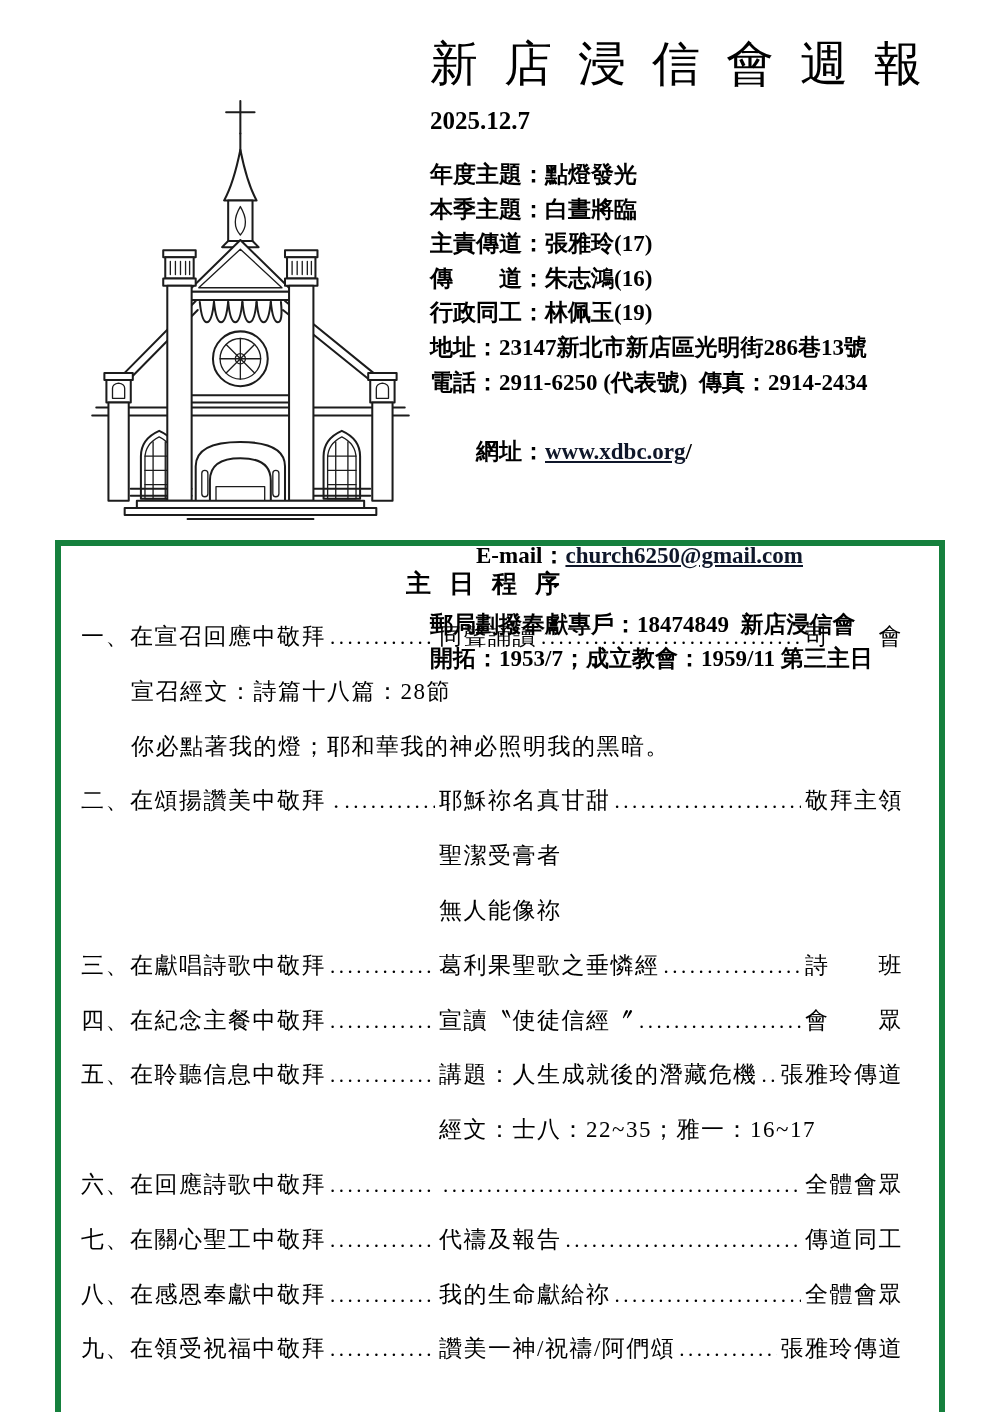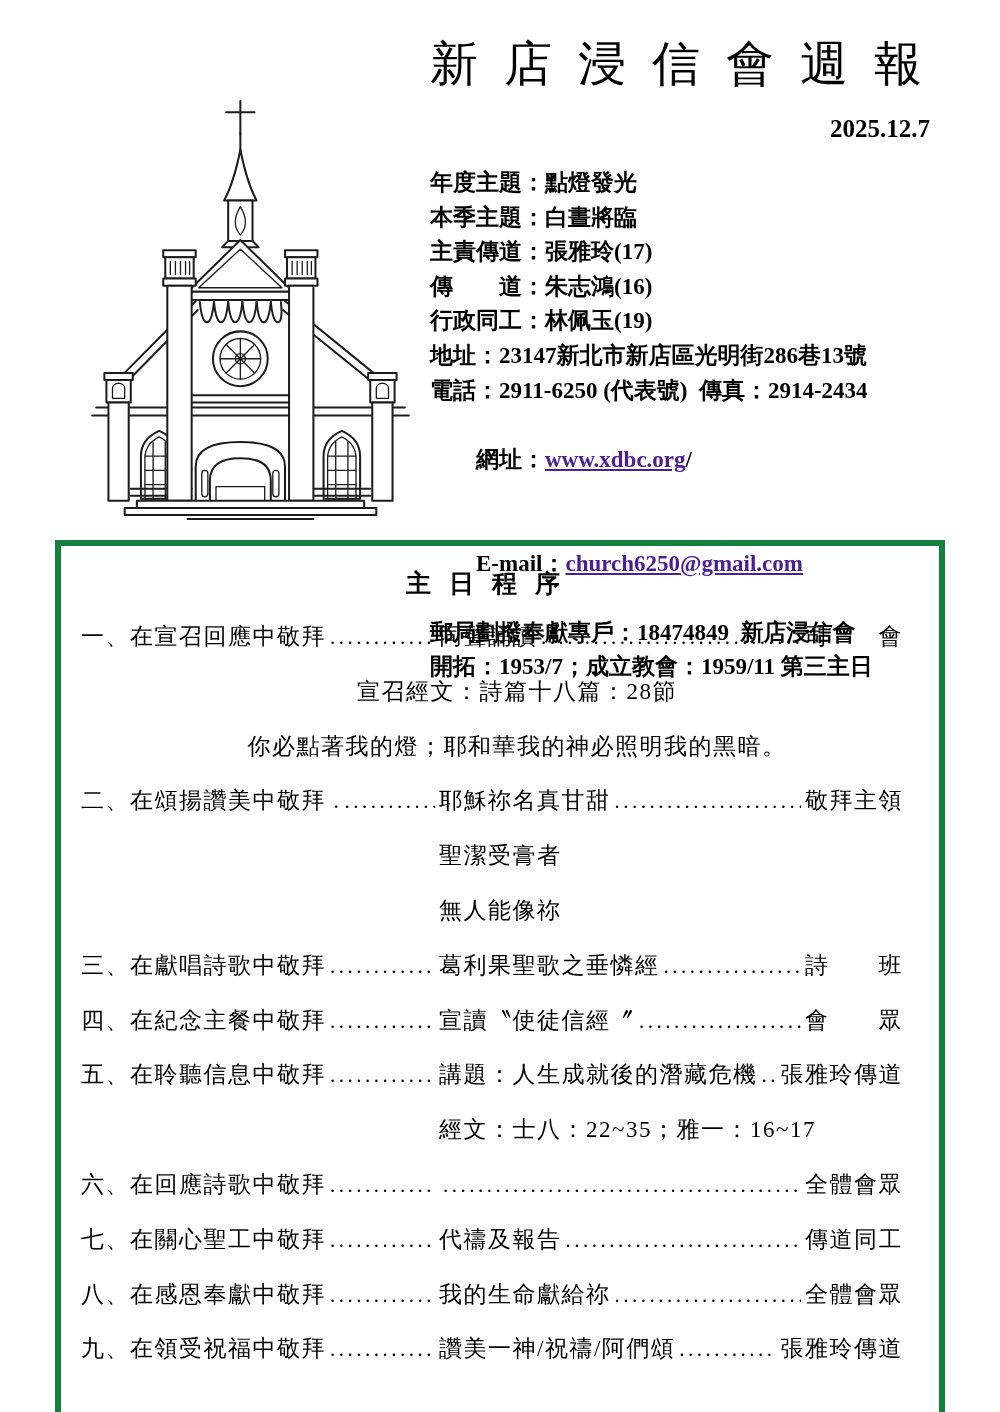--- a/index.html
+++ b/index.html
@@ -17,26 +17,26 @@
   #church .fw { fill:#ffffff; }
   #church .thin { stroke-width:1.3; }
 
   
   #masthead { position:absolute; left:430px; top:28px; width:514px; }
   .page-title {
     margin:0; font-size:48px; font-weight:normal; line-height:72px;
     letter-spacing:26px; white-space:nowrap;
   }
   .issue-date {
-    text-align:right; padding-right:14px; font-size:25px; font-weight:bold;
-    line-height:30px; margin-top:14px; font-family:"Liberation Serif",serif;
+    text-align:left; padding-right:14px; font-size:25px; font-weight:bold;
+    line-height:30px; margin-top:6px; font-family:"Liberation Serif",serif;
   }
   .info-list { margin-top:22px; font-size:23px; font-weight:bold; line-height:34.6px; }
   .info-line { white-space:pre; }
-  .info-line a { color:#4c1d95; text-decoration:underline; }
+  .info-line a { color:#0f172a; text-decoration:underline; }
 
   
   #program-box {
     position:absolute; left:55px; top:540px; width:890px; height:992px;
     border:6px solid #15803d; box-sizing:border-box;
     padding:12px 36px 0 20px;
   }
   .program-title {
     text-align:center; font-weight:bold; font-size:25px; letter-spacing:18px;
     line-height:52px; white-space:nowrap;
@@ -45,21 +45,21 @@
   .p-row {
     display:flex; align-items:baseline; height:54.8px; line-height:54.8px;
     white-space:pre;
   }
   .cell-left { display:flex; align-items:baseline; width:358px; flex:none; }
   .cell-rest { display:flex; align-items:flex-start; flex:1; min-width:0; }
   .leader {
     flex:1; min-width:0; overflow:hidden; white-space:nowrap;
     font-size:21px; letter-spacing:3.5px; margin:0 4px; letter-spacing:3.5px;
   }
-  .row-indent1 { padding-left:50px;justify-content:center; }
+  .row-indent1 { padding-left:50px; }
   .row-indent2 { padding-left:358px; }
   .rt { flex:none; }
 </style>
 </head>
 <body>
 
 <div id="page">
 
   <svg id="church" viewBox="0 0 340 420" aria-hidden="true">
     <g>

